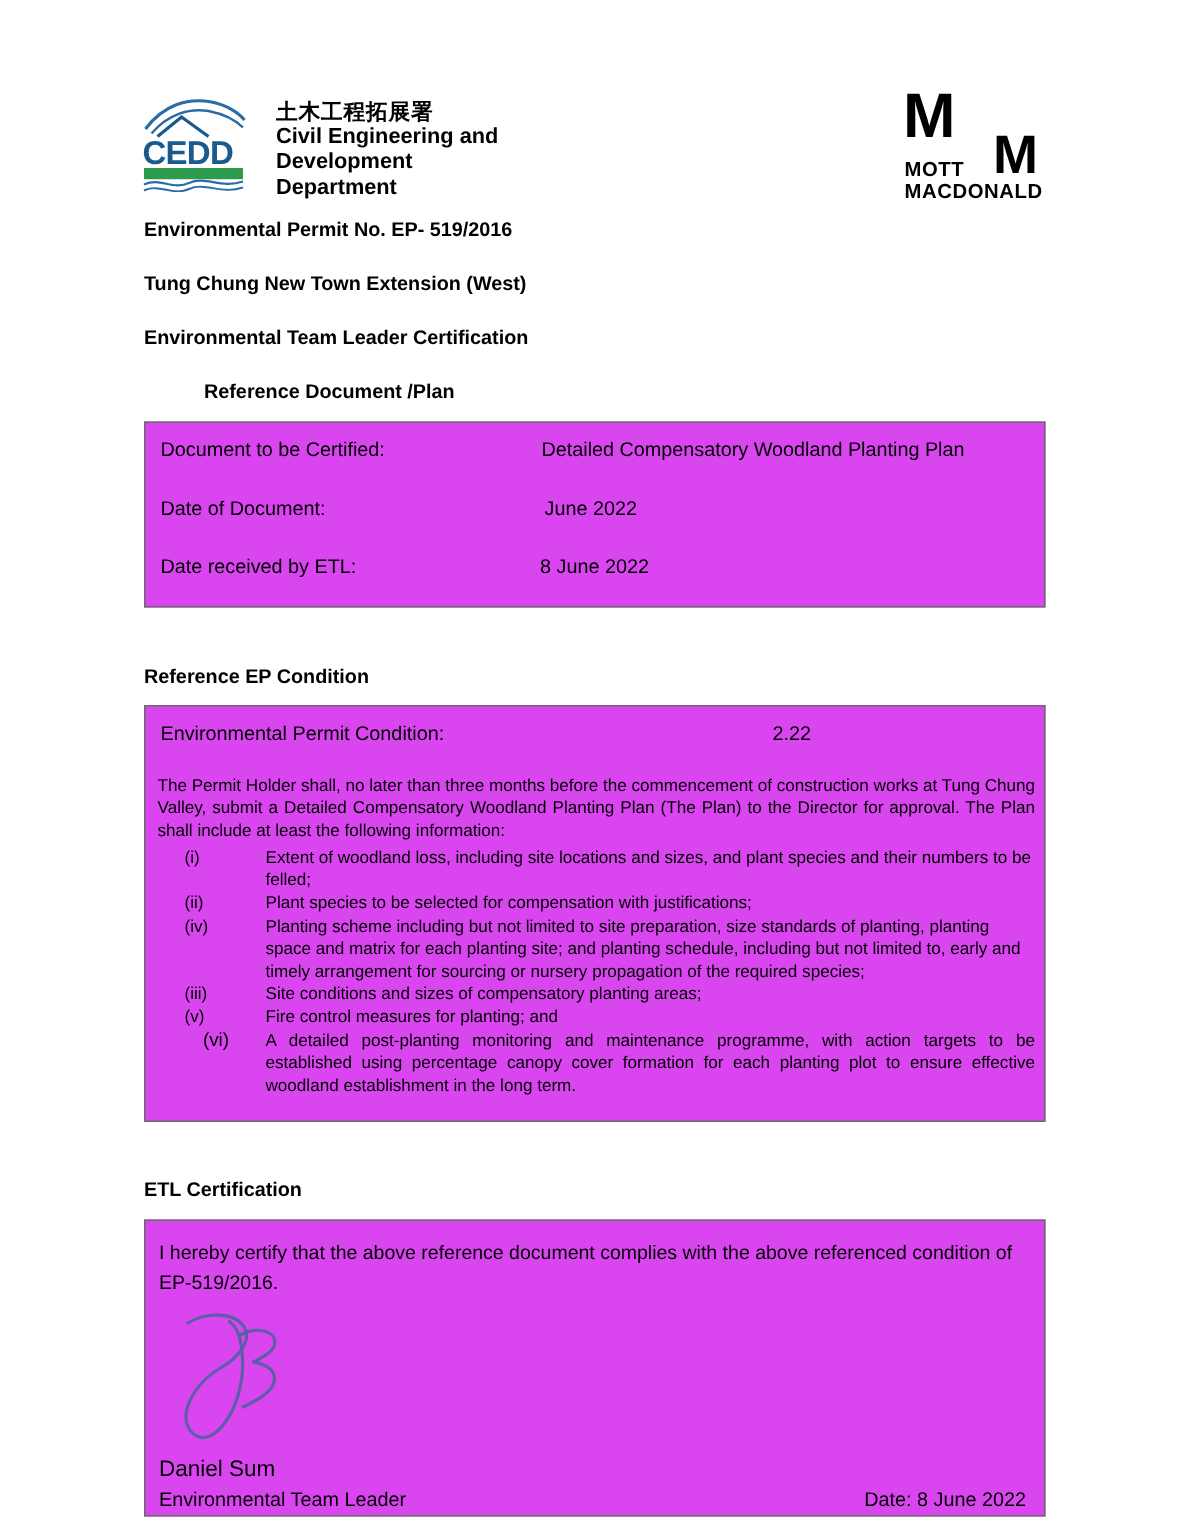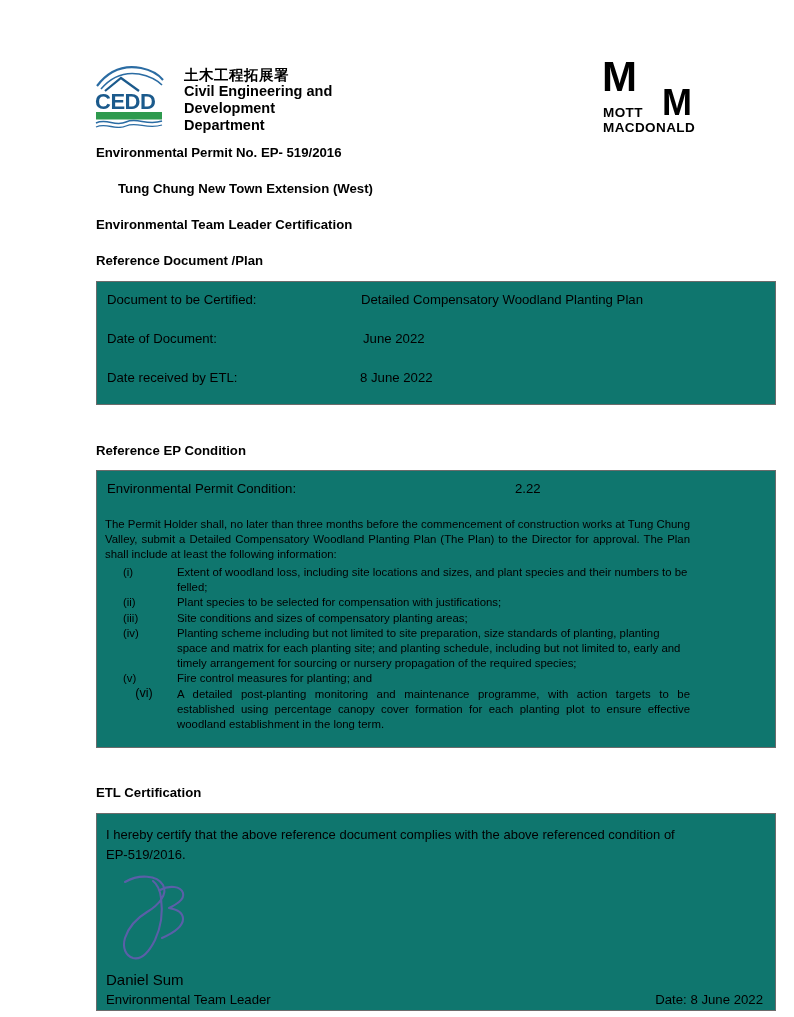--- a/index.html
+++ b/index.html
@@ -76,34 +76,34 @@
   
   .heading {
     position: absolute;
     left: 96px;
     font-size: 13.2px;
     font-weight: bold;
     color: #000;
     white-space: nowrap;
   }
   .h-permit  { top: 145px; }
-  .h-town    { top: 181px; margin-left: 22px; }
+  .h-town    { top: 181px; }
   .h-etlcert { top: 217px; }
-  .h-refdoc  { top: 253px; }
+  .h-refdoc  { top: 253px; margin-left: 40px; }
   .h-refep   { top: 443px; }
   .h-etl     { top: 785px; }
 
   
   .box {
     position: absolute;
     left: 96px;
-    width: 680px;
+    width: 601px;
     box-sizing: border-box;
     border: 1px solid #6b6b6b;
-    background: #0f766e;
+    background: #d946ef;
   }
   .box-ref   { top: 281px; height: 124px; }
   .box-cond  { top: 470px; height: 278px; }
   .box-etl   { top: 813px; height: 198px; }
 
   
   .ref-row {
     position: absolute;
     left: 0;
     width: 100%;
@@ -295,26 +295,26 @@
     <div class="cond-list">
       <div class="li">
         <span class="marker">(i)</span>
         <span>Extent of woodland loss, including site locations and sizes, and plant species and their numbers to be felled;</span>
       </div>
       <div class="li">
         <span class="marker">(ii)</span>
         <span>Plant species to be selected for compensation with justifications;</span>
       </div>
       <div class="li">
+        <span class="marker">(iv)</span>
+        <span>Planting scheme including but not limited to site preparation, size standards of planting, planting space and matrix for each planting site; and planting schedule, including but not limited to, early and timely arrangement for sourcing or nursery propagation of the required species;</span>
+      </div>
+      <div class="li">
         <span class="marker">(iii)</span>
         <span>Site conditions and sizes of compensatory planting areas;</span>
-      </div>
-      <div class="li">
-        <span class="marker">(iv)</span>
-        <span>Planting scheme including but not limited to site preparation, size standards of planting, planting space and matrix for each planting site; and planting schedule, including but not limited to, early and timely arrangement for sourcing or nursery propagation of the required species;</span>
       </div>
       <div class="li">
         <span class="marker">(v)</span>
         <span>Fire control measures for planting; and</span>
       </div>
       <div class="li justify">
         <span class="marker big">(vi)</span>
         <span>A detailed post-planting monitoring and maintenance programme, with action targets to be established using percentage canopy cover formation for each planting plot to ensure effective woodland establishment in the long term.</span>
       </div>
     </div>

